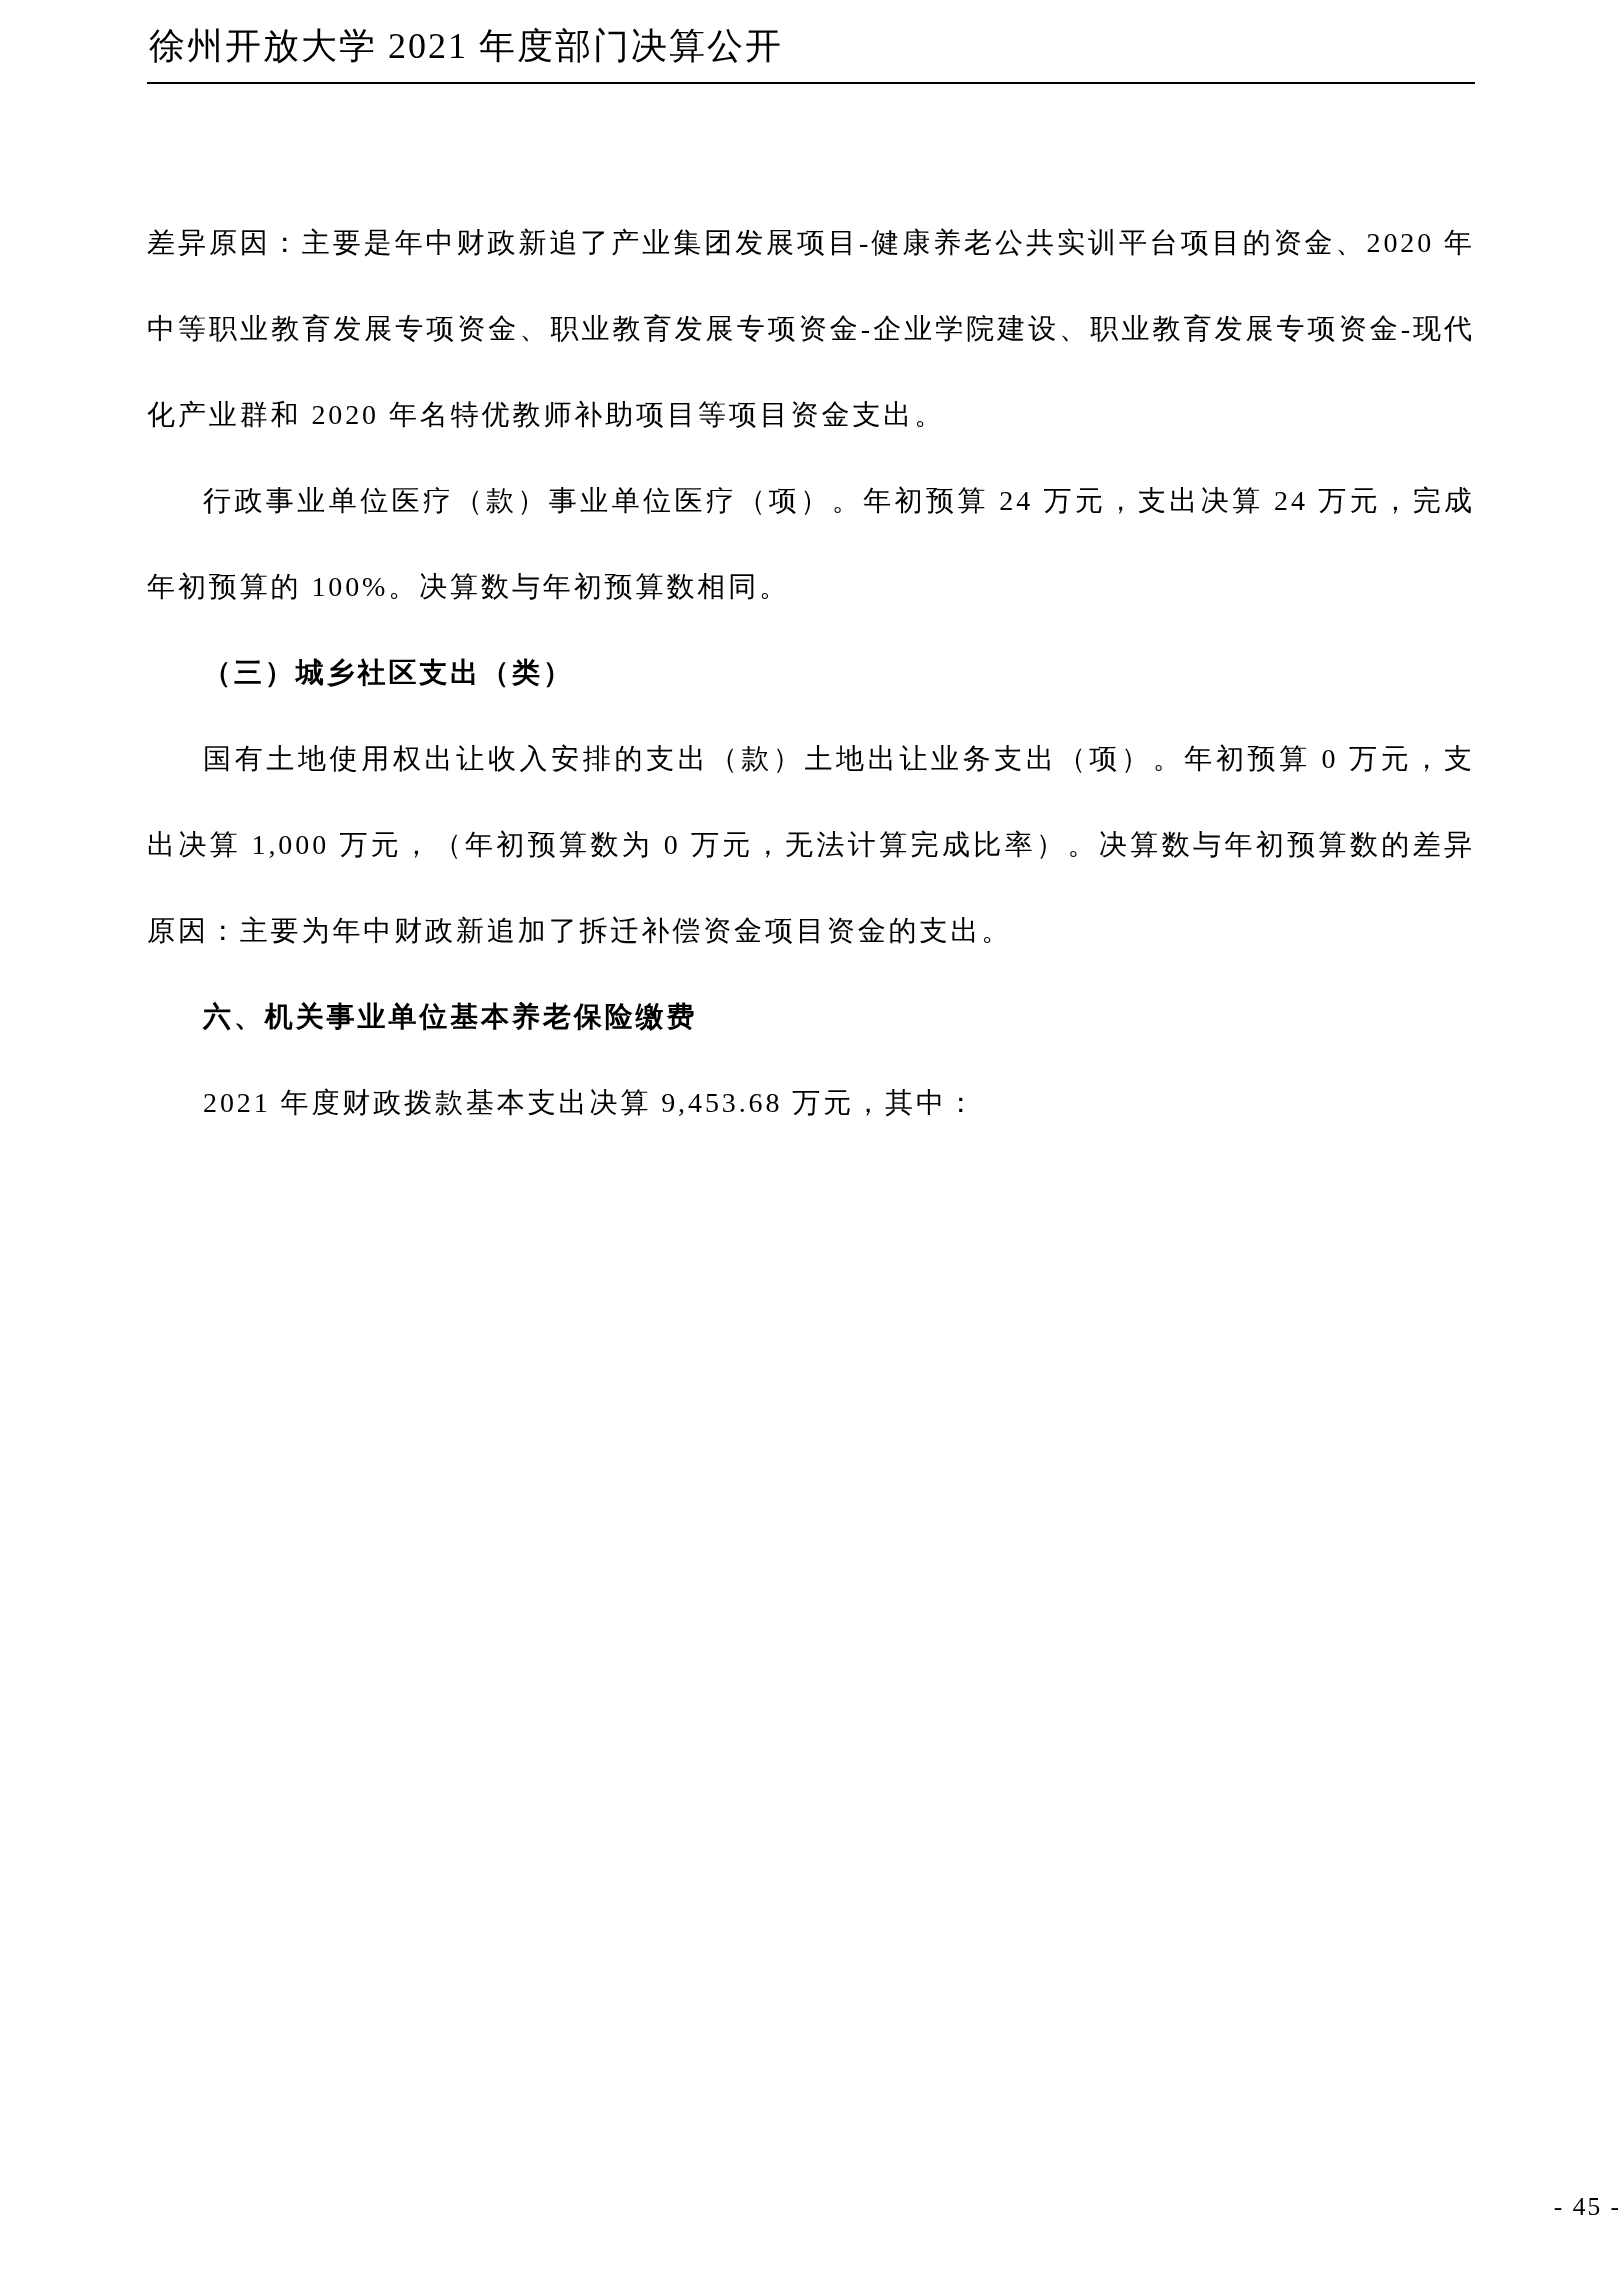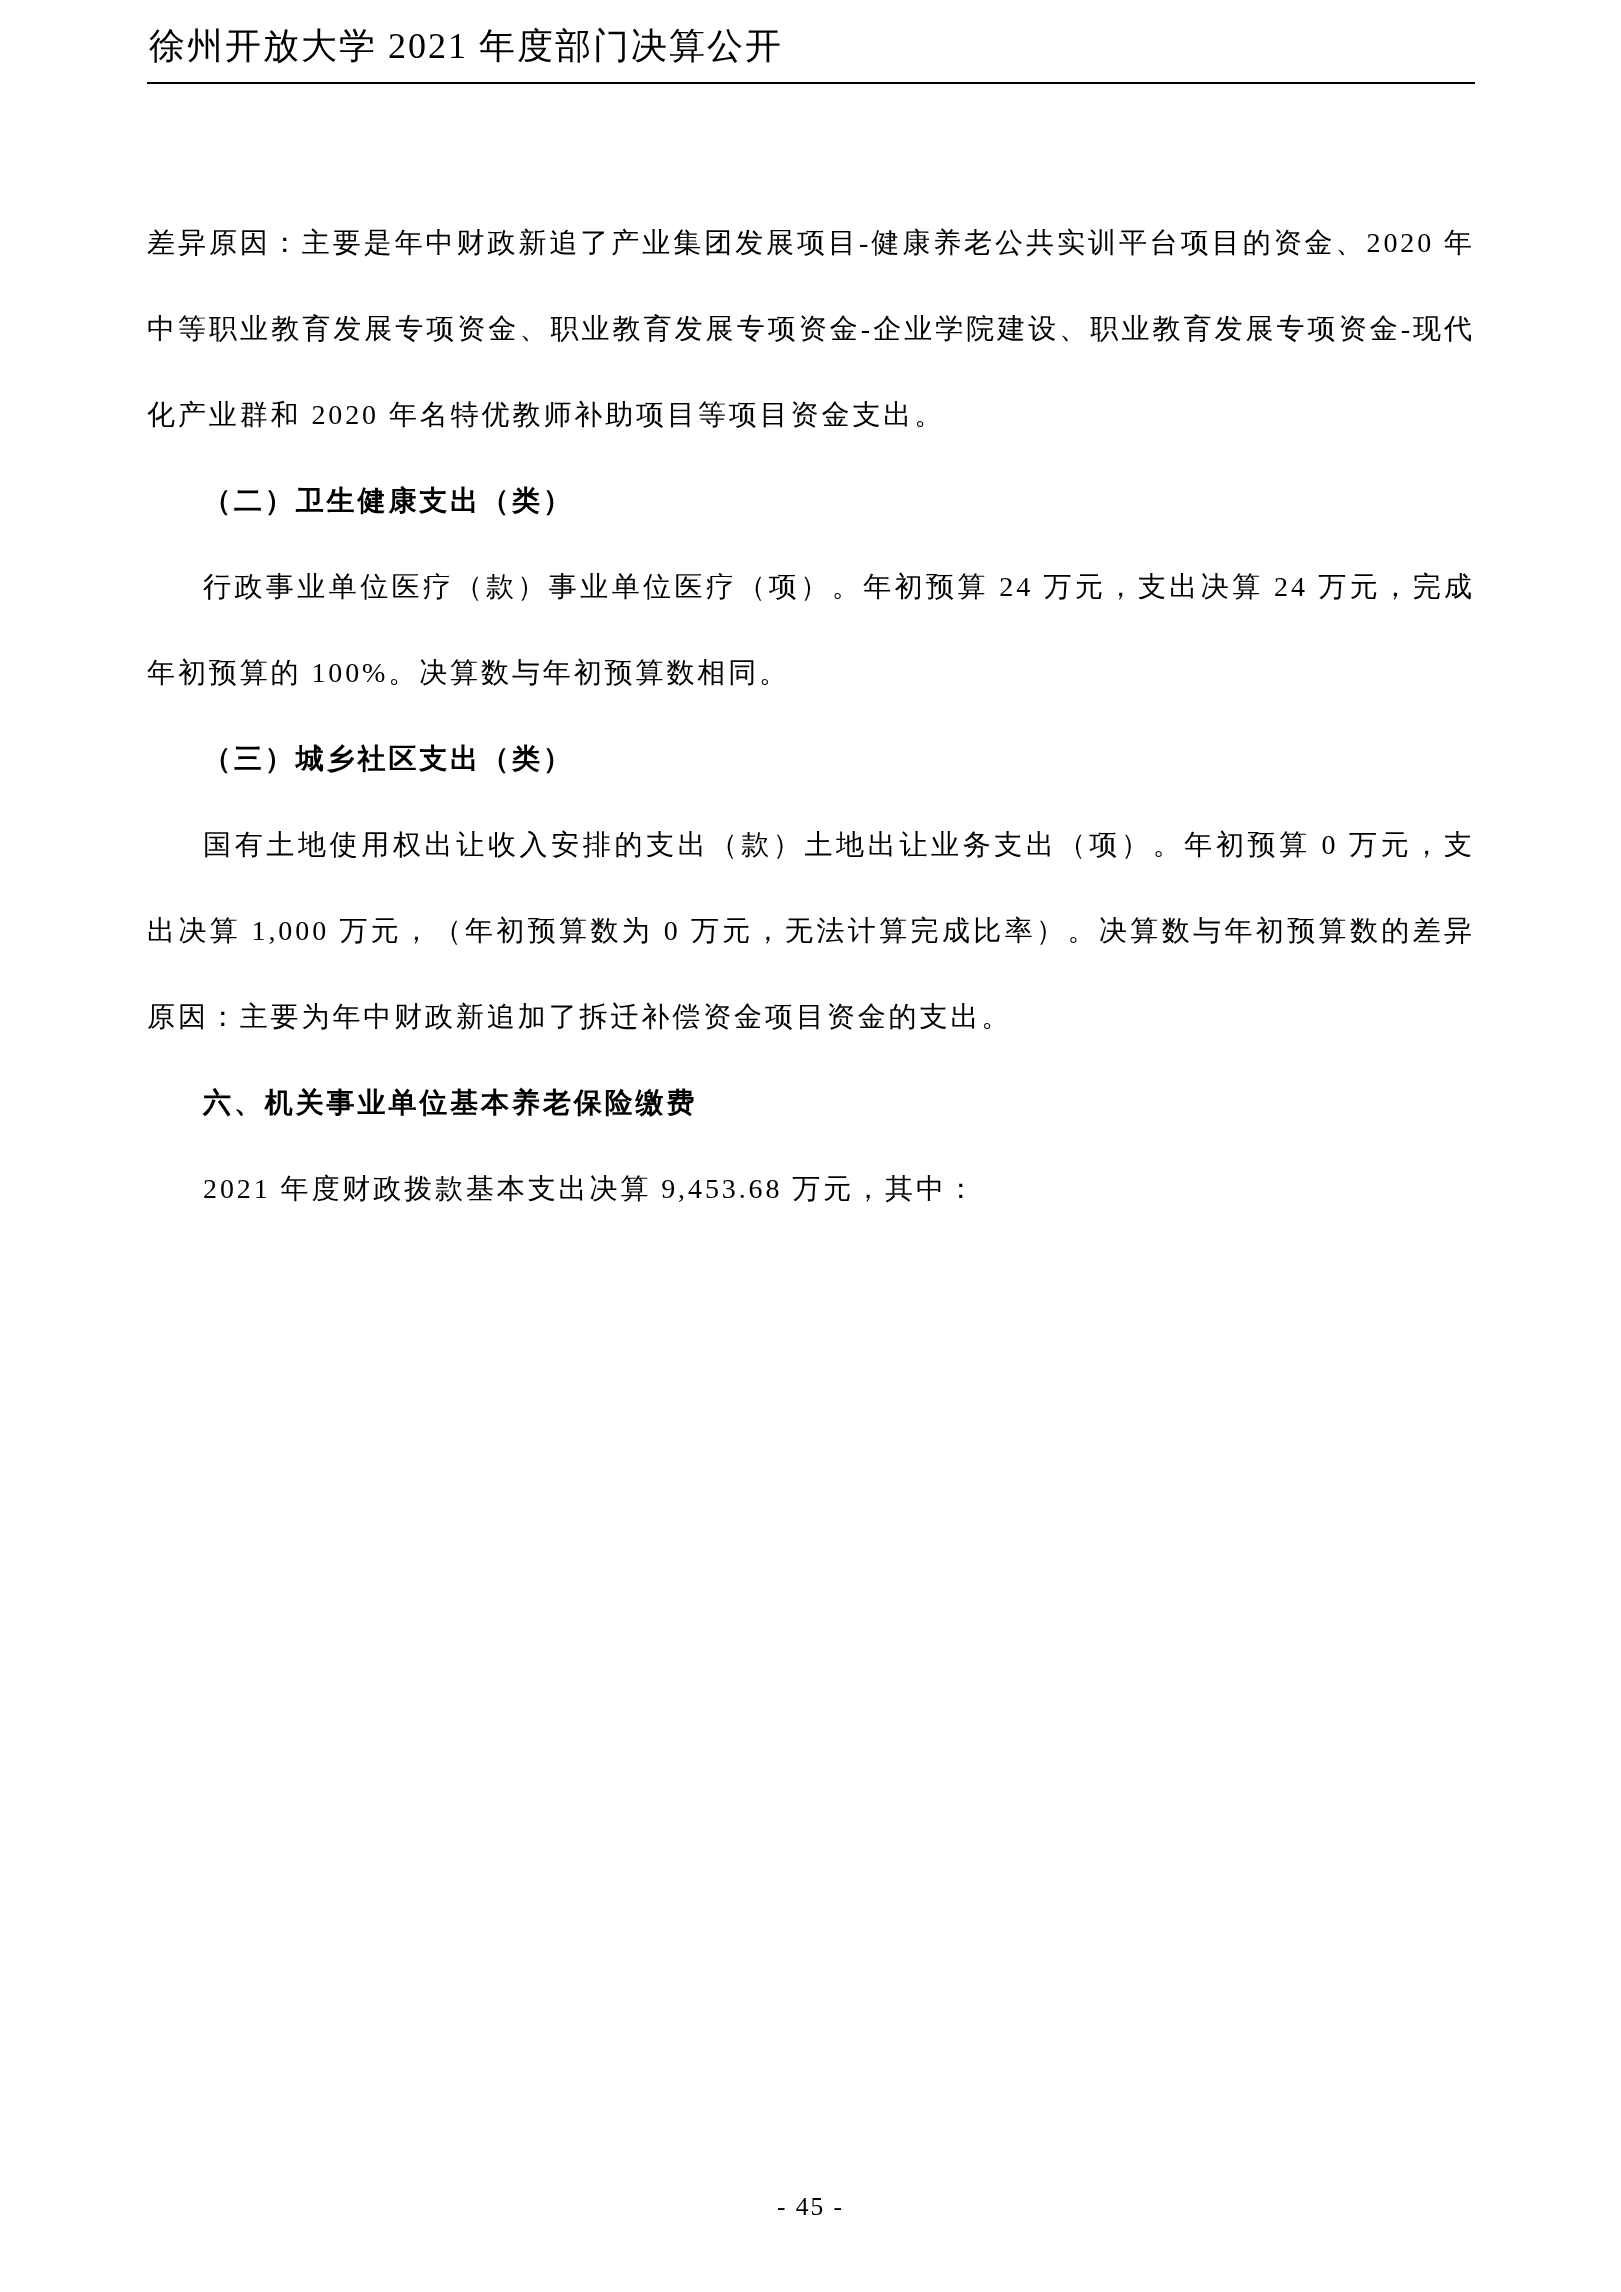--- a/index.html
+++ b/index.html
@@ -39,37 +39,36 @@
     text-indent: 2em;
   }
   .bold {
     font-weight: bold;
   }
   .page-footer {
     position: absolute;
     left: 0;
     right: 0;
     bottom: 71px;
-    text-align: center;
+    text-align: right;
     font-size: 25.5px;
     letter-spacing: 2px;
   }
 </style>
 </head>
 <body>
 
 <div class="page">
 
   <div class="doc-header">徐州开放大学 2021 年度部门决算公开</div>
 
   <div class="content">
 
     <p class="para">差异原因：主要是年中财政新追了产业集团发展项目-健康养老公共实训平台项目的资金、2020 年中等职业教育发展专项资金、职业教育发展专项资金-企业学院建设、职业教育发展专项资金-现代化产业群和 2020 年名特优教师补助项目等项目资金支出。</p>
 
-    <p class="para indent bold">（二）卫生健康支出（类）</p>
 
     <p class="para indent">行政事业单位医疗（款）事业单位医疗（项）。年初预算 24 万元，支出决算 24 万元，完成年初预算的 100%。决算数与年初预算数相同。</p>
 
     <p class="para indent bold">（三）城乡社区支出（类）</p>
 
     <p class="para indent">国有土地使用权出让收入安排的支出（款）土地出让业务支出（项）。年初预算 0 万元，支出决算 1,000 万元，（年初预算数为 0 万元，无法计算完成比率）。决算数与年初预算数的差异原因：主要为年中财政新追加了拆迁补偿资金项目资金的支出。</p>
 
     <p class="para indent bold">六、机关事业单位基本养老保险缴费</p>
 
     <p class="para indent">2021 年度财政拨款基本支出决算 9,453.68 万元，其中：</p>

